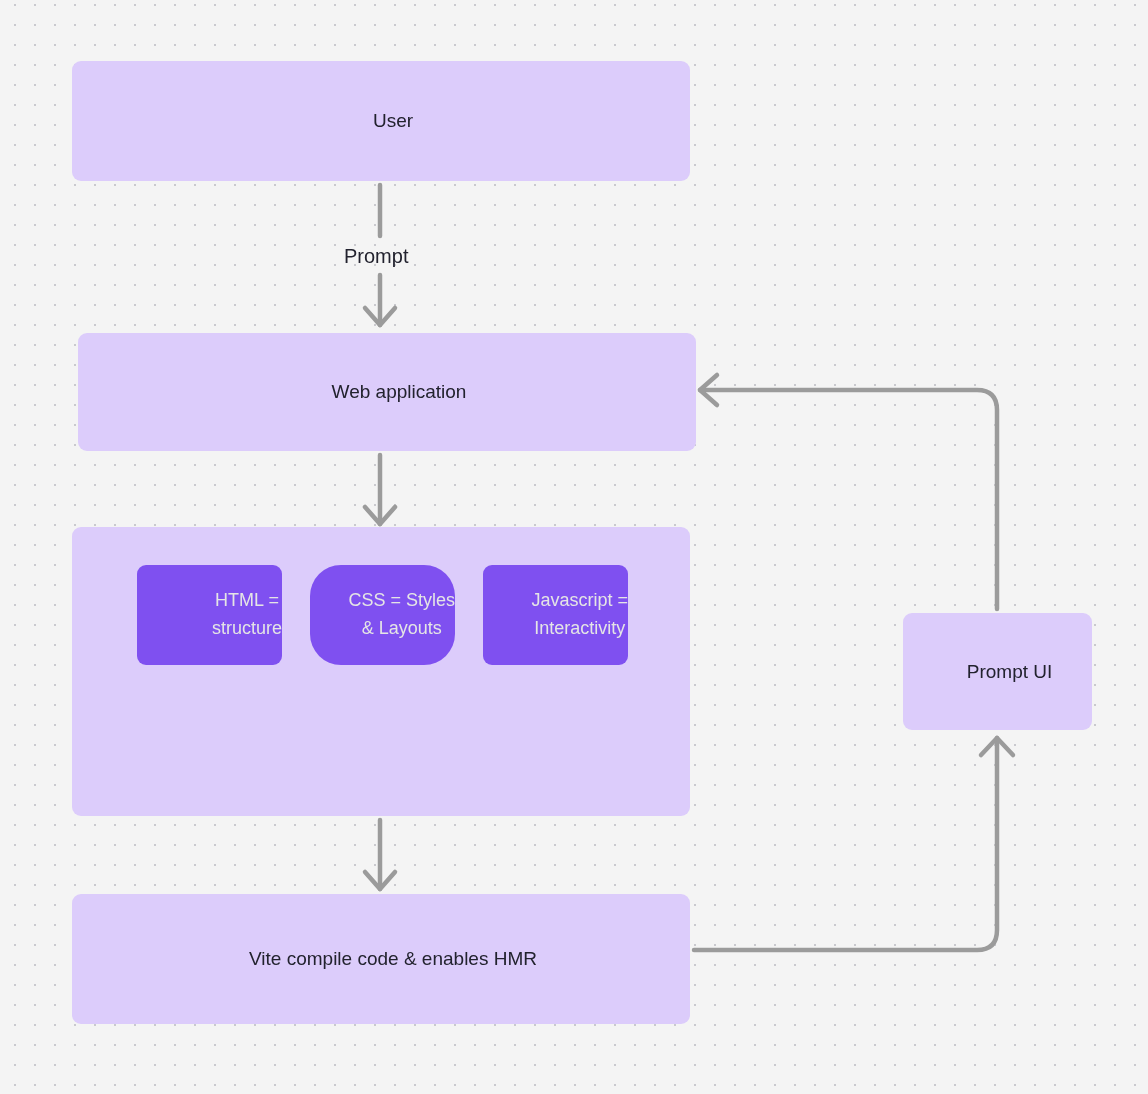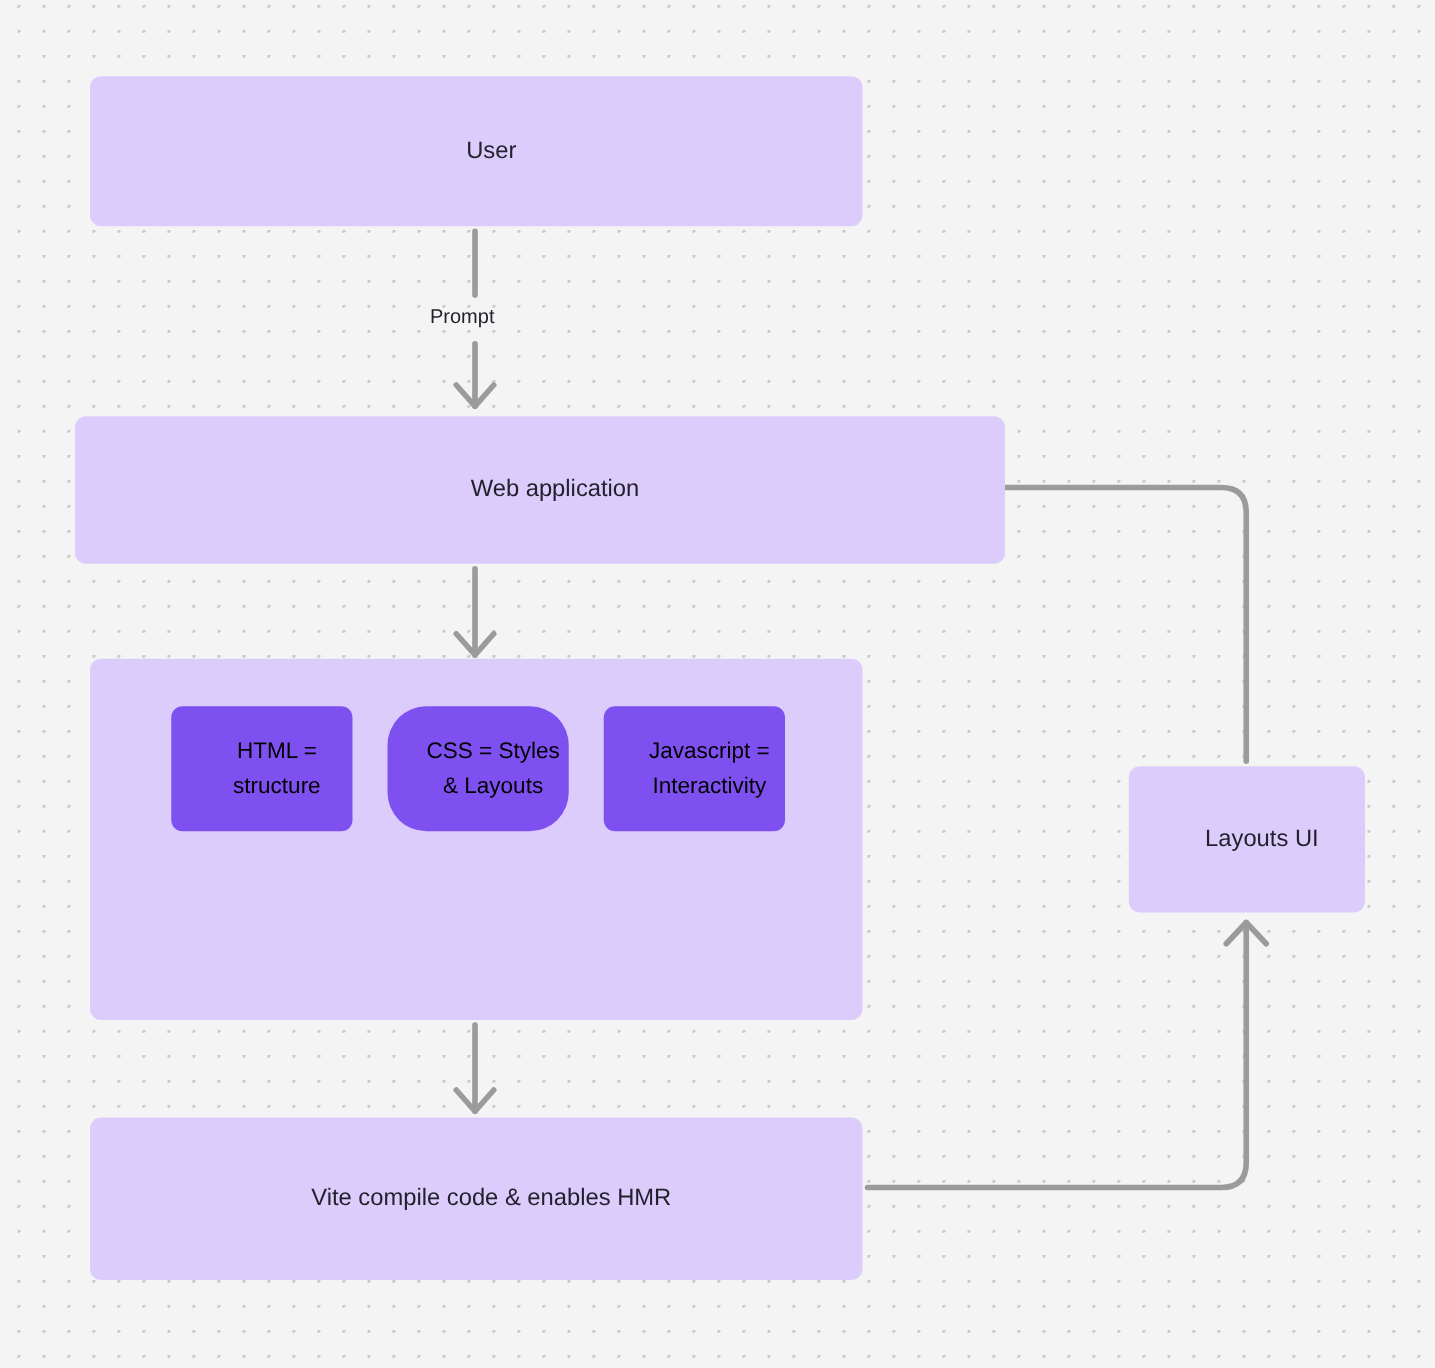--- a/index.html
+++ b/index.html
@@ -40,33 +40,34 @@
     padding-left: 24px;
   }
   .node-light {
     background: #DCCCFB;
     color: #22222E;
     font-size: 19px;
     line-height: 1.35;
   }
   .node-accent {
     background: #7F50F0;
-    color: #000000;
+    color: #e5e5e5;
     font-size: 18px;
     line-height: 1.55;
     border-radius: 9px;
+    justify-content: flex-end;
   }
   .node-label {
     display: block;
     white-space: pre-line;
   }
 
   
   #node-user        { left: 72px;  top: 61px;  width: 618px; height: 120px; }
-  #node-webapp      { left: 60px;  top: 333px; width: 744px; height: 118px; }
+  #node-webapp      { left: 78px;  top: 333px; width: 618px; height: 118px; }
   #node-react       { left: 72px;  top: 527px; width: 618px; height: 289px;
                       align-items: flex-start; justify-content: flex-start; }
   #node-vite        { left: 72px;  top: 894px; width: 618px; height: 130px; }
   #node-render      { left: 903px; top: 613px; width: 189px; height: 117px; }
 
   .inner-row {
     position: absolute;
     left: 65px;
     top: 38px;
     display: flex;
@@ -79,21 +80,21 @@
     left: 0;
     top: 186px;
     width: 618px;
     text-align: center;
     font-size: 19px;
     color: #22222E;
   }
 
   .edge-label {
     position: absolute;
-    font-size: 16px;
+    font-size: 20px;
     color: #22222E;
     background: transparent;
     white-space: nowrap;
   }
   #label-prompt { left: 344px; top: 245px; }
 </style>
 </head>
 <body>
 
 <div id="canvas">
@@ -147,16 +148,16 @@
       </div>
     </div>
 
   </div>
 
   <div class="node node-light" id="node-vite">
     <span class="node-label">Vite compile code &amp; enables HMR</span>
   </div>
 
   <div class="node node-light" id="node-render">
-    <span class="node-label">Layouts UI</span>
+    <span class="node-label">Prompt UI</span>
   </div>
 
 </div>
 
 </body></html>

